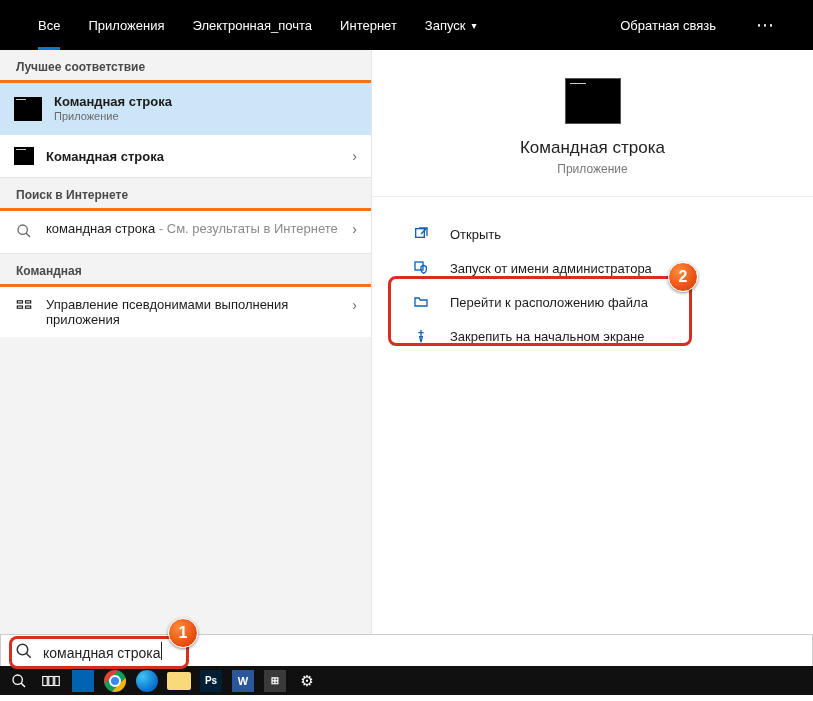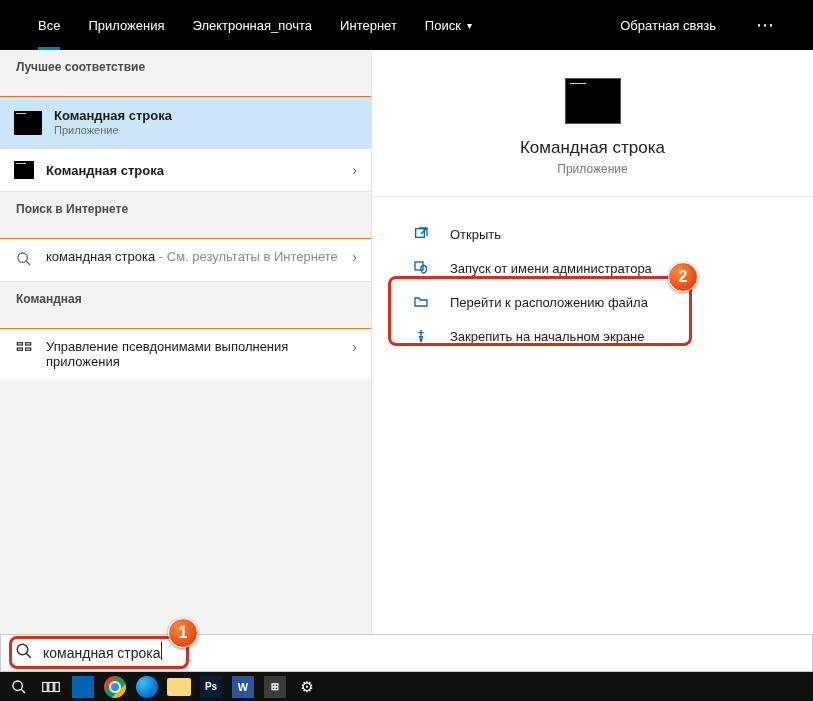--- a/index.html
+++ b/index.html
@@ -41,24 +41,24 @@
   
   .left {
     width: 372px;
     border-right: 1px solid #e5e5e5;
     background: #f3f3f3;
     overflow: hidden;
   }
   .section-header {
     font-size: 12px;
     color: #4a4a4a;
-    padding: 10px 16px 22px 16px;
+    padding: 10px 16px 6px 16px;
     background: #f3f3f3;
     font-weight: 600;
-    border-bottom: 1px solid #f97316;
+    border-bottom: 3px solid #f97316;
     border-top: 1px solid #e3e3e3;
   }
   .section-header:first-child { border-top: none; }
 
   .result-row {
     display: flex;
     align-items: center;
     padding: 8px 14px;
     cursor: pointer;
     background: #fff;
@@ -182,21 +182,21 @@
     top: 642px;
     left: 161px;
     width: 1px;
     height: 18px;
     background: #222;
   }
 
   
   .taskbar {
     position: absolute;
-    left: 0; right: 0; bottom: 0; height: 29px;
+    left: 0; right: 0; bottom: 6px; height: 29px;
     background: #101010;
     display: flex;
     align-items: center;
     padding-left: 4px;
     gap: 2px;
   }
   .tb-icon {
     width: 30px; height: 29px;
     display: flex; align-items: center; justify-content: center;
     cursor: pointer;
@@ -215,21 +215,21 @@
 </style>
 </head>
 <body>
 
 <div class="tab-bar">
   <div class="tab-item active">Все</div>
   <div class="tab-item">Приложения</div>
   <div class="tab-item">Электронная_почта</div>
   <div class="tab-item">Интернет</div>
   <div class="tab-item">
-    <span>Поиск</span>
+    <span>Запуск</span>
     <span class="chevron">▾</span>
   </div>
   <div class="tab-right">
     <div class="tab-item">Обратная связь</div>
     <div class="dots">⋯</div>
   </div>
 </div>
 
 <div class="main">
 

